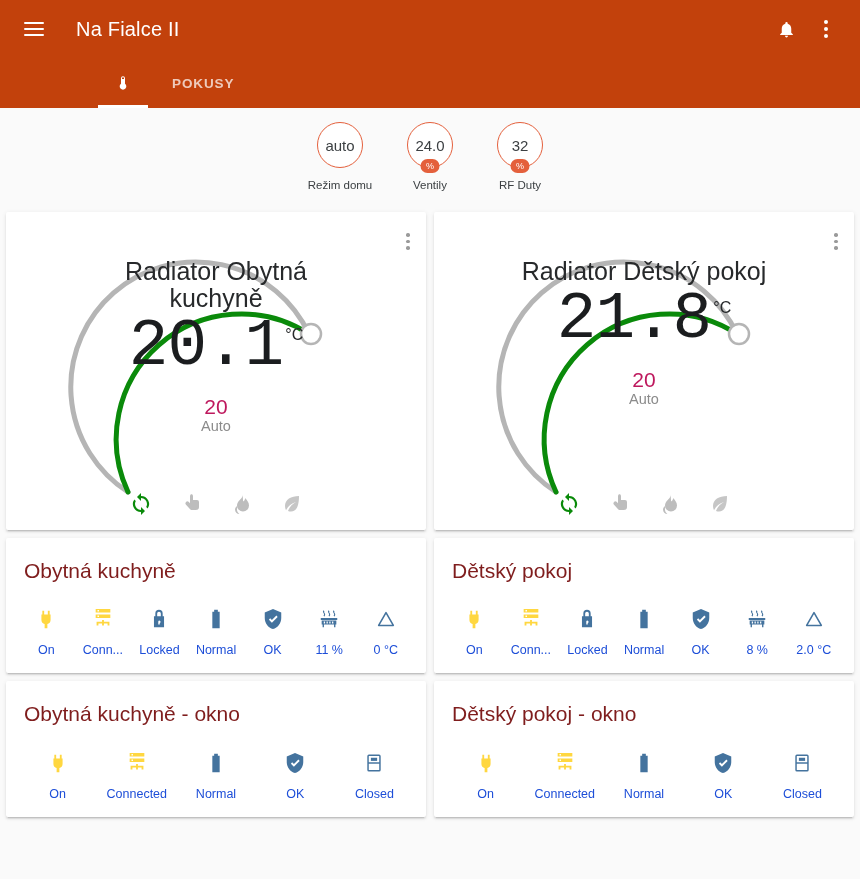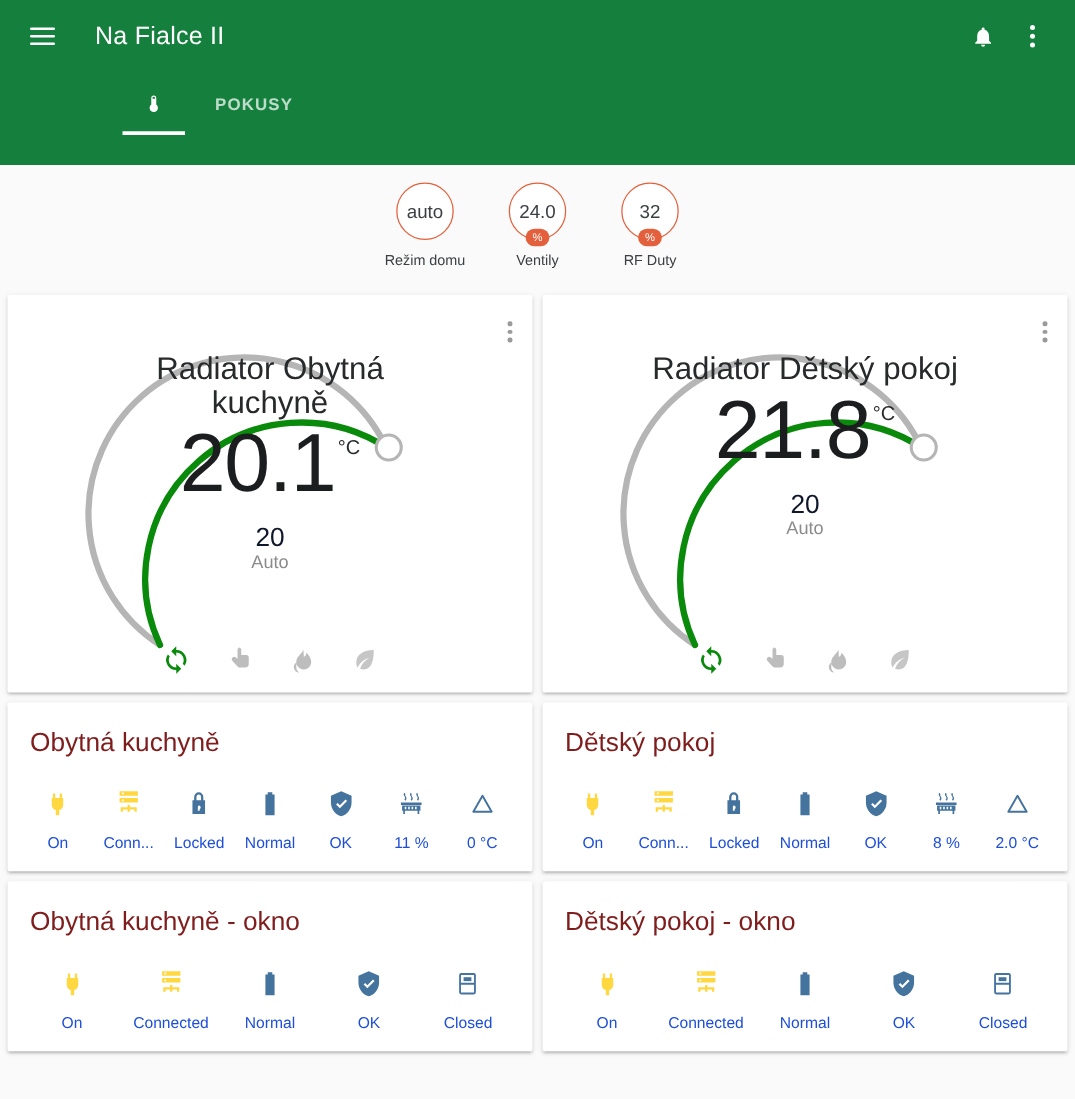--- a/index.html
+++ b/index.html
@@ -5,22 +5,22 @@
   * { box-sizing: border-box; margin: 0; padding: 0; }
   html, body {
     width: 860px; height: 879px;
     font-family: "Liberation Sans", sans-serif;
     background: #fafafa;
     overflow: hidden;
   }
 
   
   .appbar {
-    height: 132px;
-    background: #15803d;
+    height: 108px;
+    background: #c2410c;
     position: relative;
   }
   .appbar-row {
     height: 58px;
     display: flex;
     align-items: center;
     padding: 0 14px;
   }
   .icon-btn {
     width: 40px; height: 40px;
@@ -172,31 +172,32 @@
     display: flex;
     align-items: flex-start;
     justify-content: center;
     margin-top: -2px;
   }
   .dial-temp {
     font-size: 66px;
     color: #1b1d1f;
     line-height: 1.12;
     letter-spacing: -1px;
+    font-family: Liberation Mono, monospace;
   }
   .dial-unit {
     font-size: 16px;
     color: #27292b;
     margin-top: 16px;
     margin-left: 2px;
   }
   .dial-set {
     margin-top: 12px;
     font-size: 21px;
-    color: #0f172a;
+    color: #be185d;
     line-height: 1.05;
   }
   .dial-mode {
     font-size: 14.5px;
     color: #8b8b8b;
     line-height: 1.2;
   }
   .mode-icons {
     position: absolute;
     left: 0; right: 0; bottom: 14px;

